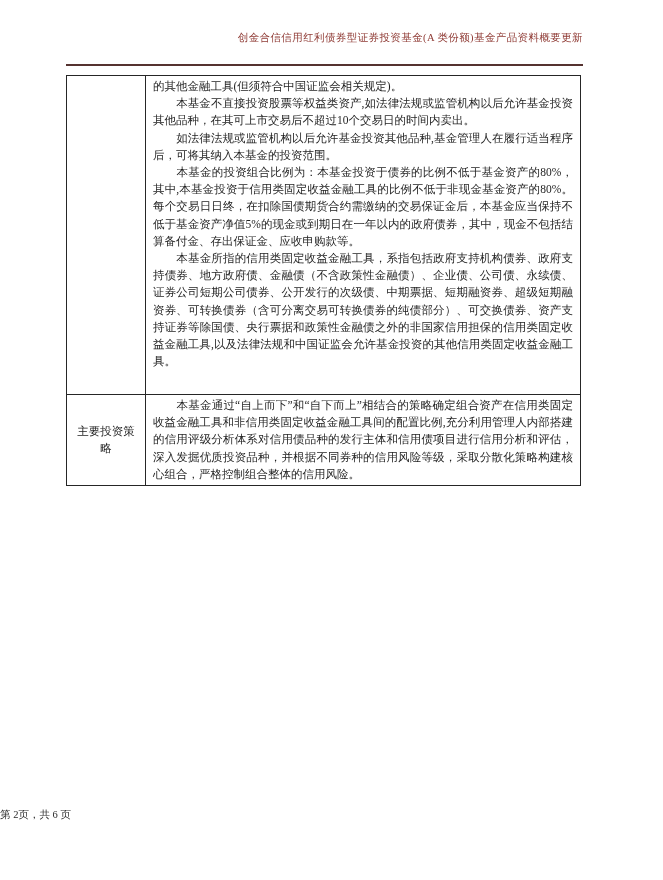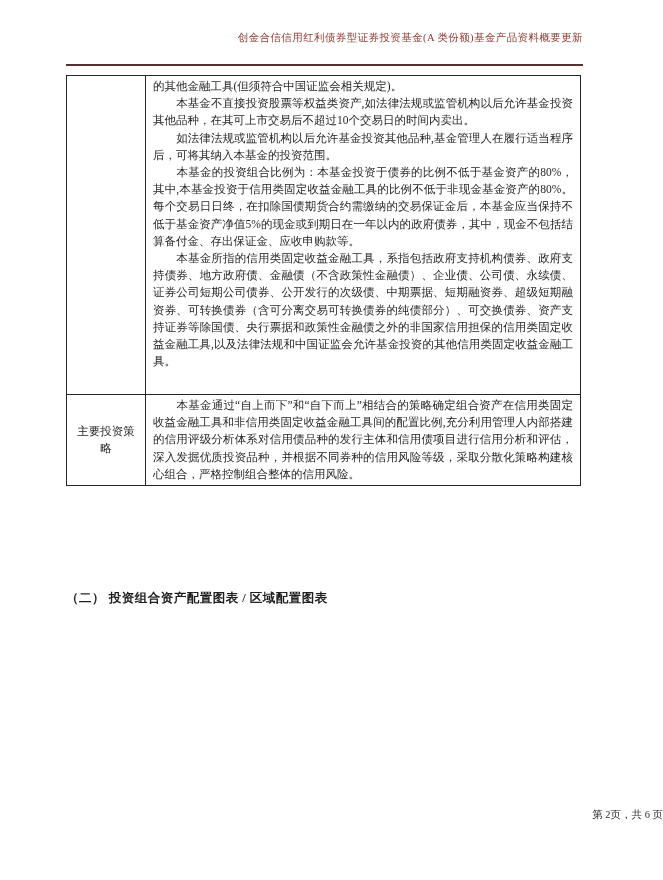--- a/index.html
+++ b/index.html
@@ -82,21 +82,21 @@
     font-size: 12.5px;
     font-weight: bold;
     letter-spacing: 0.5px;
     white-space: nowrap;
   }
   .footer {
     position: absolute;
     top: 808px;
     left: 0;
     width: 663px;
-    text-align: right;
+    text-align: left;
     font-size: 10.5px;
     color: #2a2a2a;
   }
 </style>
 </head>
 <body>
 
 <div class="page">
 
   <div class="doc-header">创金合信信用红利债券型证券投资基金(A 类份额)基金产品资料概要更新</div>
@@ -118,17 +118,16 @@
         <tr>
           <td class="label-cell">主要投资策略</td>
           <td class="content-cell">
             <p>　　本基金通过“自上而下”和“自下而上”相结合的策略确定组合资产在信用类固定收益金融工具和非信用类固定收益金融工具间的配置比例,充分利用管理人内部搭建的信用评级分析体系对信用债品种的发行主体和信用债项目进行信用分析和评估，深入发掘优质投资品种，并根据不同券种的信用风险等级，采取分散化策略构建核心组合，严格控制组合整体的信用风险。</p>
           </td>
         </tr>
       </tbody>
   </table>
 
 
-  <div class="section-heading">（二） 投资组合资产配置图表 / 区域配置图表</div>
 
   <div class="footer">第 2页，共 6 页</div>
 
 </div>
 
 </body></html>

